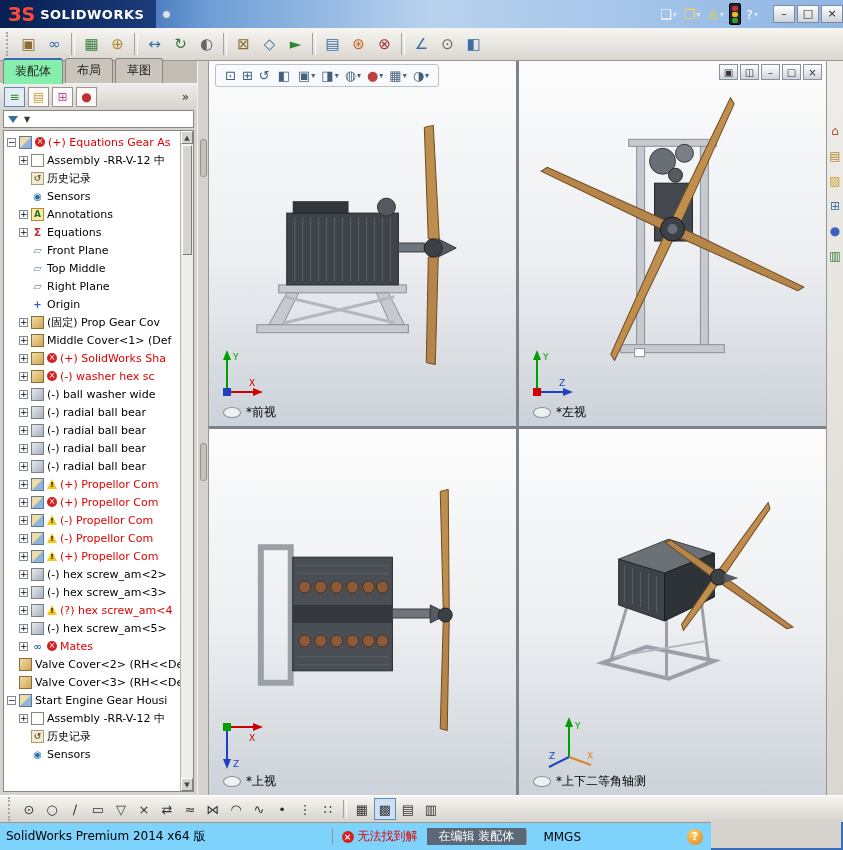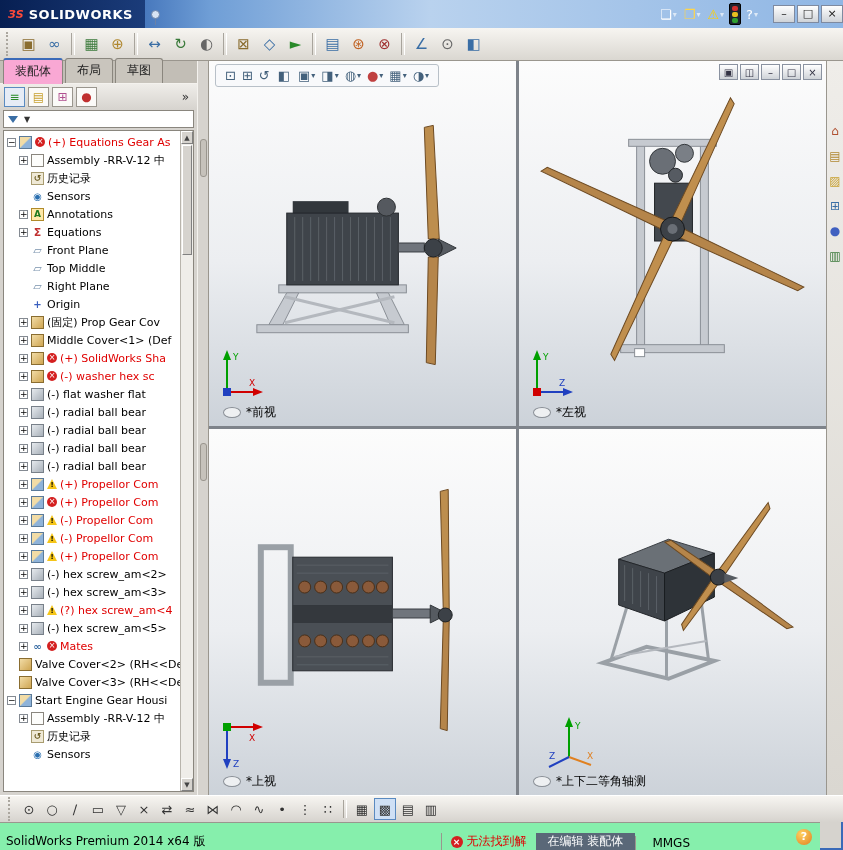--- a/index.html
+++ b/index.html
@@ -5,21 +5,21 @@
 *{margin:0;padding:0;box-sizing:border-box}
 html,body{width:843px;height:850px;overflow:hidden}
 body{font-family:"DejaVu Sans","Liberation Sans",sans-serif;font-size:12px;background:#d6d3ce;color:#000}
 .app{position:relative;width:843px;height:850px;box-shadow:inset 0 0 0 2px #3a6ab8;background:#d6d3ce}
 
 
 .titlebar{position:absolute;left:0;top:0;width:843px;height:28px;display:flex;align-items:center;
  background:linear-gradient(90deg,#112d66 0px,#2a5caa 95px,#6f9ed6 210px,#b9d2ee 430px,#8fb6e4 100%)}
 .logo{display:flex;align-items:center;gap:5px;padding:0 12px 0 8px;height:100%;
  background:linear-gradient(90deg,#071f52,#1b3c7a);color:#fff}
-.logo-mark{font-weight:bold;font-style:italic;font-size:11px;color:#ff4a3a}
+.logo-mark{font-weight:bold;font-size:19px;color:#ff4a3a}
 .logo-text{font-weight:bold;font-size:13px;letter-spacing:.5px}
 .menubar{display:flex;align-items:center;margin-left:10px}
 .menu-item{padding:3px 8px;font-size:12px;color:#000;cursor:default}
 .pin{width:9px;height:9px;border-radius:50%;background:#d8e4f4;border:1px solid #6a82a8;position:relative;margin-left:6px}
 .pin::after{content:"";position:absolute;left:3px;top:8px;width:1px;height:6px;background:#6a82a8}
 .tb-quick{margin-left:auto;display:flex;align-items:center;gap:3px;padding-right:5px}
 .qbtn{display:flex;align-items:center;height:20px;padding:0 2px;font-size:13px}
 .qbtn .g{color:#fff}
 .qbtn .dd{font-size:8px;color:#dce8f6;margin-left:1px}
 .qbtn.traffic{width:12px;height:22px;background:#1d2430;border:1px solid #000;border-radius:2px;
@@ -34,21 +34,21 @@
  padding:0 6px;gap:1px;background:linear-gradient(#f7f5f1,#dad7d1);border-bottom:1px solid #9a968e}
 .grip{width:4px;height:24px;border-left:2px dotted #aba79f;margin-right:5px}
 .tbtn{width:25px;height:25px;display:flex;align-items:center;justify-content:center;font-size:15px;border:1px solid transparent}
 .tbtn-sep{width:4px;height:22px;border-left:1px solid #a8a49c;border-right:1px solid #fff;margin:0 3px}
 
 
 .lpanel{position:absolute;left:0;top:61px;width:197px;height:734px;background:#d6d3ce;display:flex;flex-direction:column}
 .panel-tabs{height:23px;display:flex;align-items:flex-end;padding-left:3px;background:#c2beb6;border-bottom:1px solid #f4f2ee}
 .ptab{padding:3px 11px 4px;font-size:12px;background:#c9c5bd;border:1px solid #8a867e;border-bottom:none;
  margin-right:2px;border-radius:3px 3px 0 0;color:#222}
-.ptab.active{background:#f9a8d4;position:relative;top:1px;border-top:2px solid #3a6ab8}
+.ptab.active{background:#86efac;position:relative;top:1px;border-top:2px solid #3a6ab8}
 .manager-row{height:26px;display:flex;align-items:center;gap:3px;padding:0 4px;background:linear-gradient(#efede9,#d6d3ce)}
 .mtab{width:21px;height:20px;border:1px solid #9a968e;background:#fbfaf8;display:flex;align-items:center;justify-content:center;font-size:12px}
 .mtab.active{background:#e6ecf6;border-color:#5a8ac0}
 .mchevron{margin-left:auto;font-size:12px;color:#333;padding:0 4px}
 .filter-row{height:18px;margin:0 3px;background:#fff;border:1px solid #8a867e;display:flex;align-items:center;padding:0 4px;gap:4px}
 .funnel{width:0;height:0;border-left:5px solid transparent;border-right:5px solid transparent;border-top:7px solid #3a6ea5}
 .filter-dd{margin-left:2px;font-size:8px;color:#333}
 .tree-wrap{flex:1;margin:2px 3px 3px;background:#fff;border:1px solid #8a867e;display:flex;overflow:hidden}
 .feature-tree{flex:1;overflow:hidden;padding-top:2px}
 .trow{display:flex;align-items:center;height:18px;gap:3px;font-size:11px;white-space:nowrap;overflow:hidden}
@@ -107,22 +107,22 @@
 
 
 .skbar{position:absolute;left:0;top:795px;width:843px;height:27px;background:linear-gradient(#f7f5f1,#d6d3ce);
  border-top:1px solid #fff;display:flex;align-items:center;padding:0 8px;gap:1px}
 .skbtn{width:22px;height:22px;display:flex;align-items:center;justify-content:center;font-size:13px;border:1px solid transparent}
 .skbtn .g{color:#333}
 .skbtn.active{background:#cfe0f5;border:1px solid #5a8ac0}
 .skbtn-sep{width:4px;height:18px;border-left:1px solid #a8a49c;border-right:1px solid #fff;margin:0 3px}
 
 
-.sbar{position:absolute;left:0;top:822px;width:820px;height:28px;background:#86efac;border-top:1px solid #9a968e;
- display:flex;align-items:flex-end;font-size:12px}
+.sbar{position:absolute;left:0;top:822px;width:711px;height:28px;background:#7dd3fc;border-top:1px solid #9a968e;
+ display:flex;align-items:center;font-size:12px}
 .sprod{display:flex;align-items:center;padding-left:6px}
 .sgap{flex:1}
 .serr{display:flex;align-items:center;gap:4px;color:#e00000;border-left:1px solid #9a968e;padding:0 9px}
 .err-ico{width:12px;height:12px;border-radius:50%;background:#d42020;color:#fff;font-size:9px;line-height:12px;text-align:center;font-weight:bold}
 .sedit{background:#5a6878;color:#fff;padding:0 12px;display:flex;align-items:center}
 .sunits{padding:0 16px;border-left:1px solid #9a968e;display:flex;align-items:center}
 .sblank{width:86px;border-left:1px solid #9a968e}
 .shelp{width:16px;height:16px;border-radius:50%;background:radial-gradient(circle at 35% 30%,#ffd060,#e08020);
  color:#fff;font-weight:bold;font-size:11px;display:flex;align-items:center;justify-content:center;align-self:center;margin:0 8px 0 4px}
 </style>
@@ -320,21 +320,21 @@
           </div>
           <div class="trow" style="padding-left: 15px;">
             <span class="exp">+</span>
             <span class="ticon ti-part"></span>
             <span class="bdg error">×</span>
             <span class="tlabel red">(-) washer hex sc</span>
           </div>
           <div class="trow" style="padding-left: 15px;">
             <span class="exp">+</span>
             <span class="ticon ti-screw"></span>
-            <span class="tlabel">(-) flat washer flat</span>
+            <span class="tlabel">(-) ball washer wide</span>
           </div>
           <div class="trow" style="padding-left: 15px;">
             <span class="exp">+</span>
             <span class="ticon ti-screw"></span>
             <span class="tlabel">(-) radial ball bear</span>
           </div>
           <div class="trow" style="padding-left: 15px;">
             <span class="exp">+</span>
             <span class="ticon ti-screw"></span>
             <span class="tlabel">(-) radial ball bear</span>

